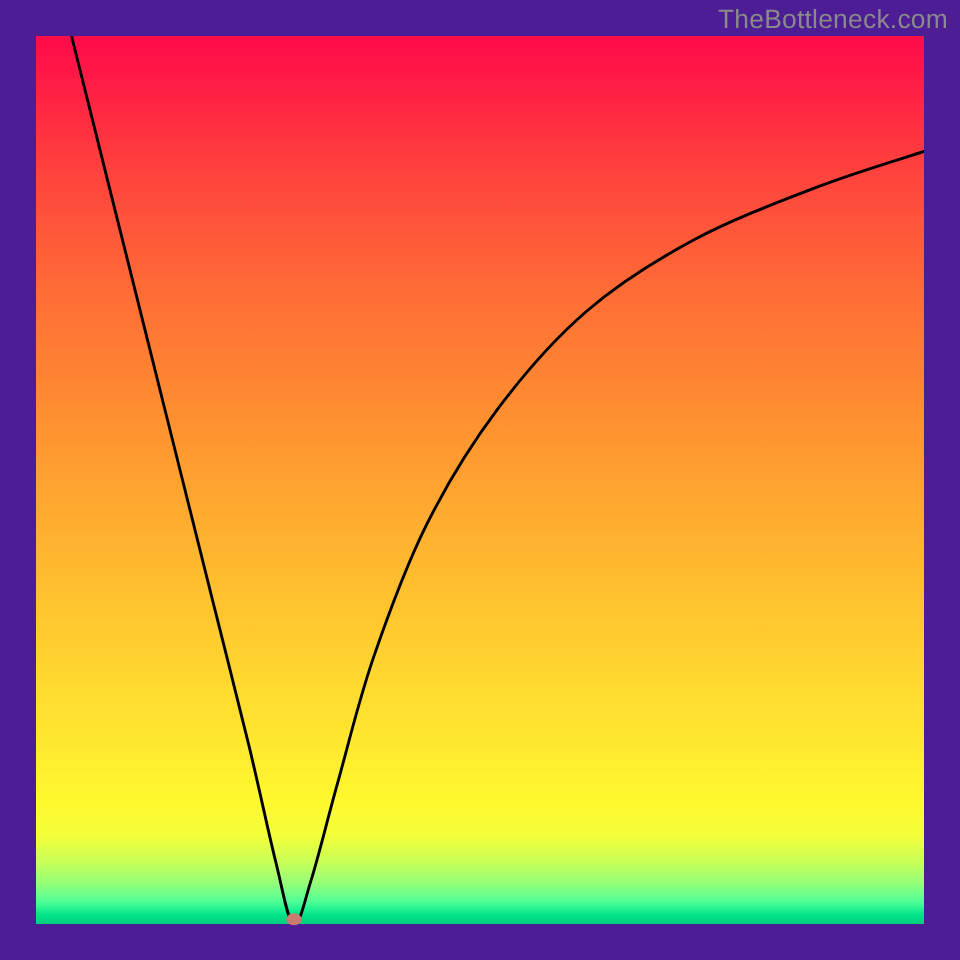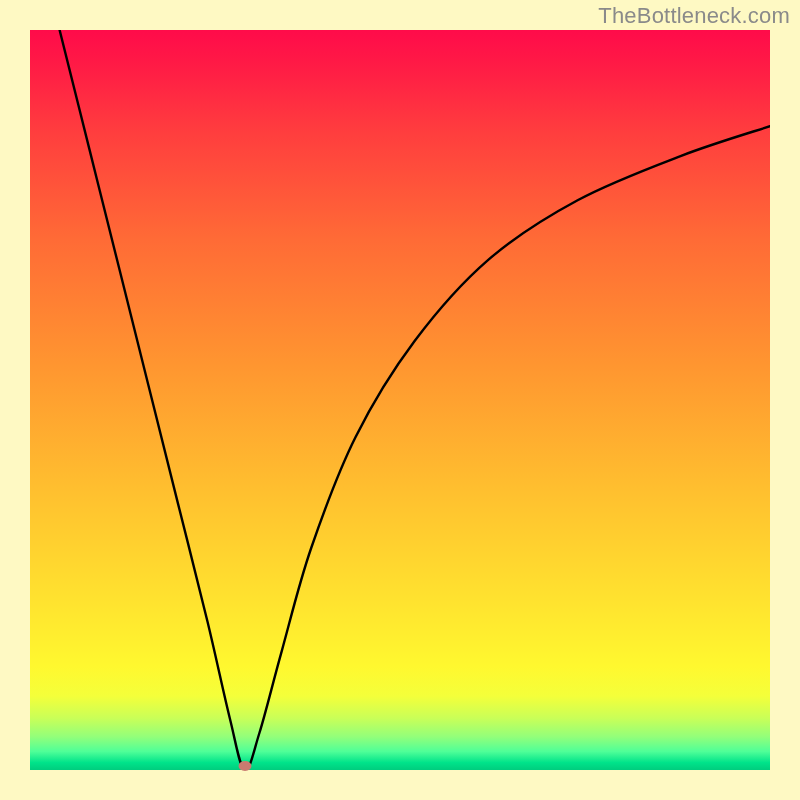--- a/index.html
+++ b/index.html
@@ -10,21 +10,21 @@
     background: #000;
     overflow: hidden;
     font-family: Arial, Helvetica, sans-serif;
   }
   .frame {
     position: absolute;
     left: 0;
     top: 0;
     width: 800px;
     height: 800px;
-    background: #fef9c3;
+    background: #4c1d95;
   }
   .plot {
     position: absolute;
     left: 30px;
     top: 30px;
     width: 740px;
     height: 740px;
     background: linear-gradient(to bottom,
       #ff0b4a 0%,
       #ff1846 4%,

